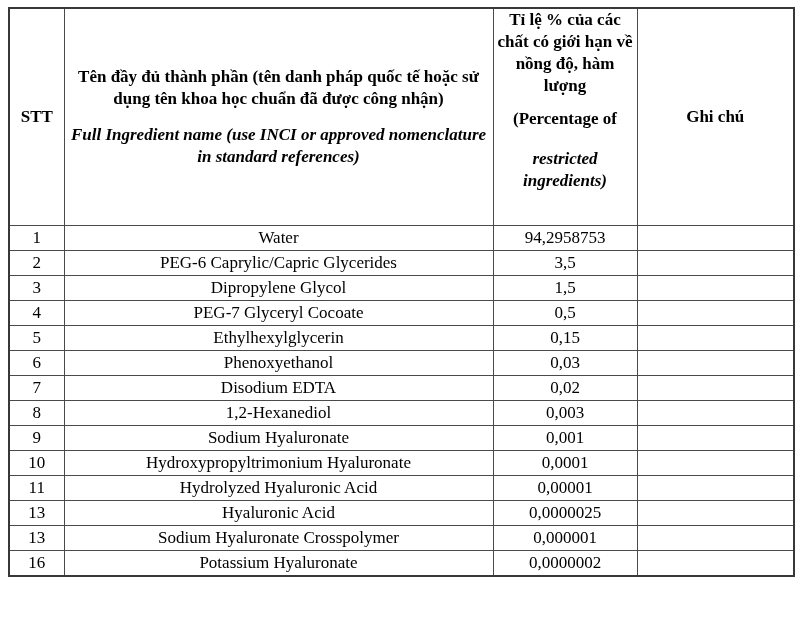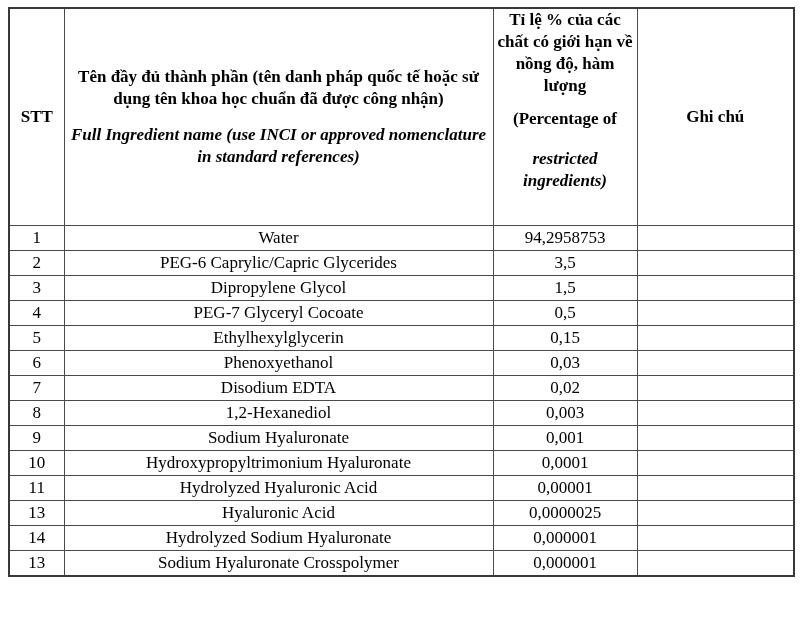--- a/index.html
+++ b/index.html
@@ -182,29 +182,29 @@
   </tr>
 
 
   <tr>
     <td>13</td>
     <td>Hyaluronic Acid</td>
     <td>0,0000025</td>
     <td></td>
   </tr>
 
-  <tr>
-    <td>14</td>
-    <td>Hydrolyzed Sodium Hyaluronate</td>
-    <td>0,000001</td>
-    <td></td>
-  </tr>
 
   <tr>
     <td>13</td>
     <td>Sodium Hyaluronate Crosspolymer</td>
     <td>0,000001</td>
     <td></td>
   </tr>
 
+  <tr>
+    <td>16</td>
+    <td>Potassium Hyaluronate</td>
+    <td>0,0000002</td>
+    <td></td>
+  </tr>
 </tbody>
   </table>
 </div>
 
 </body></html>

